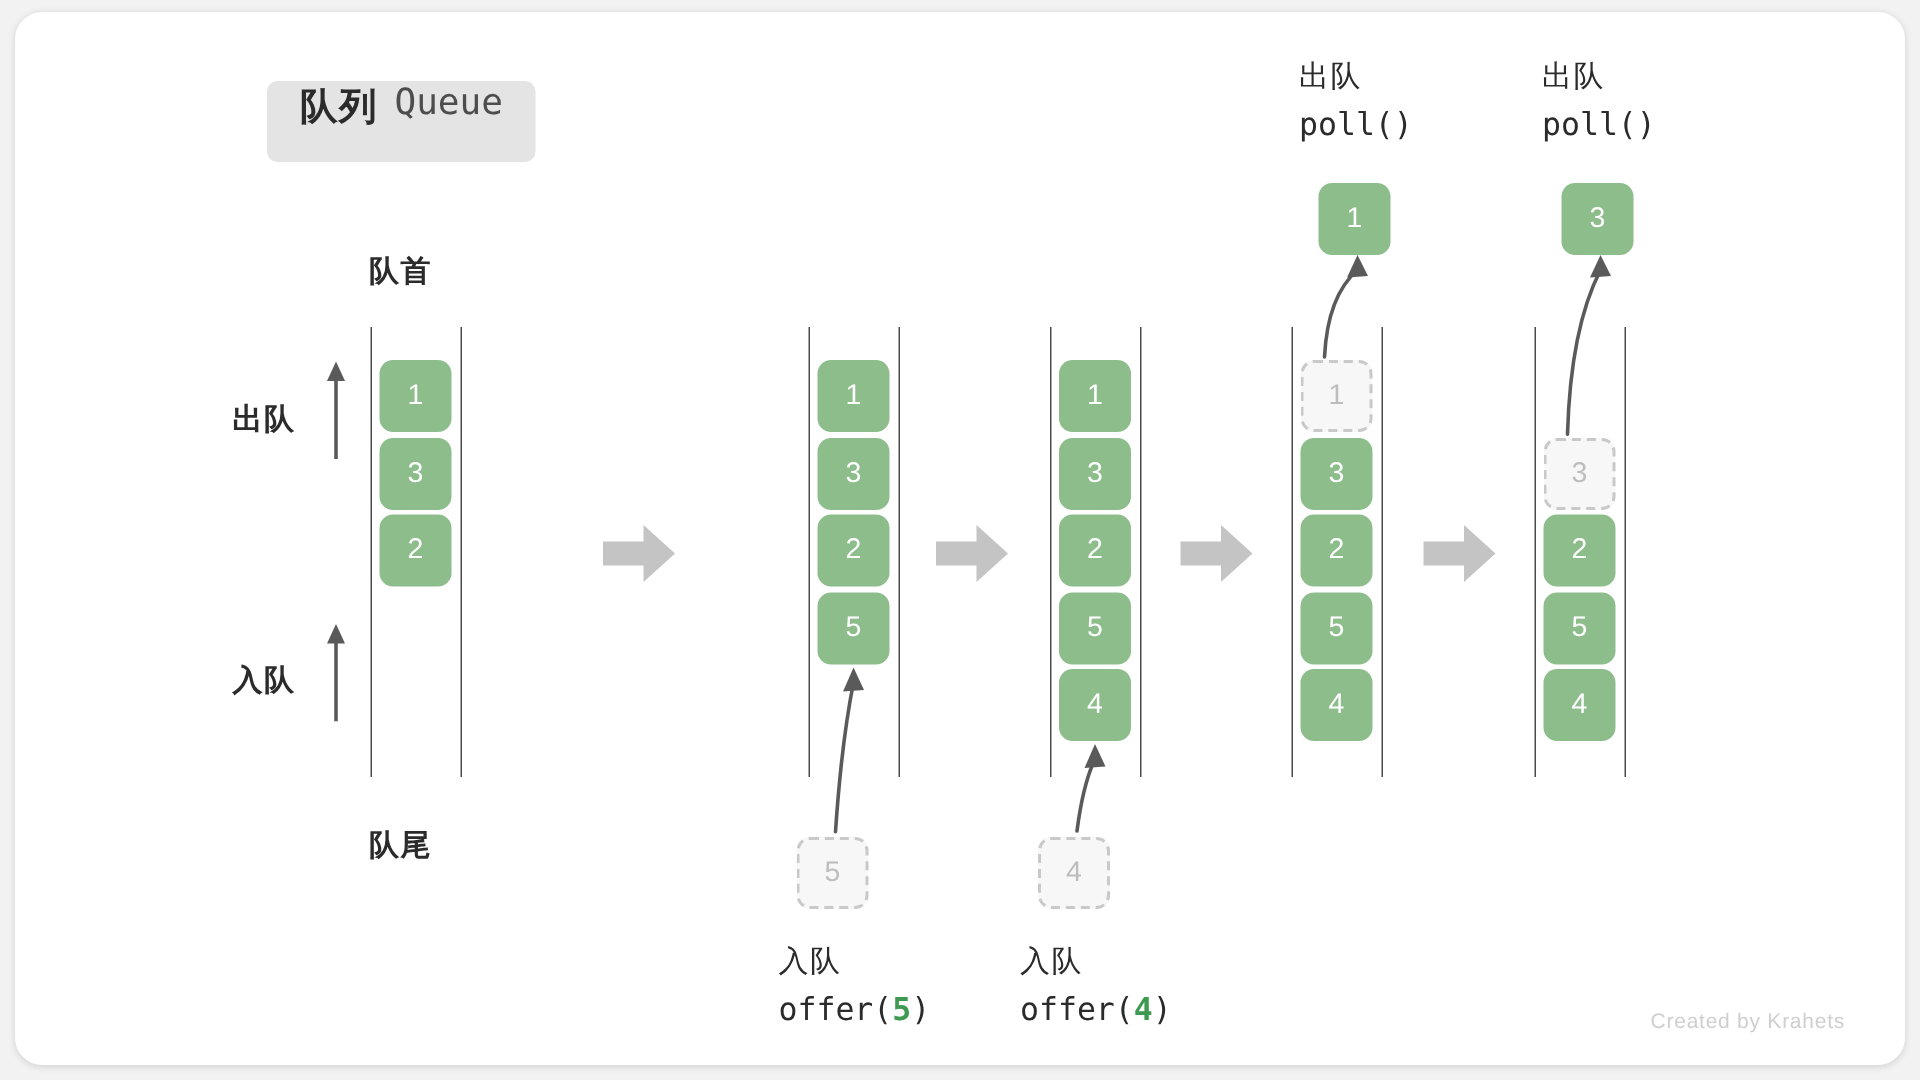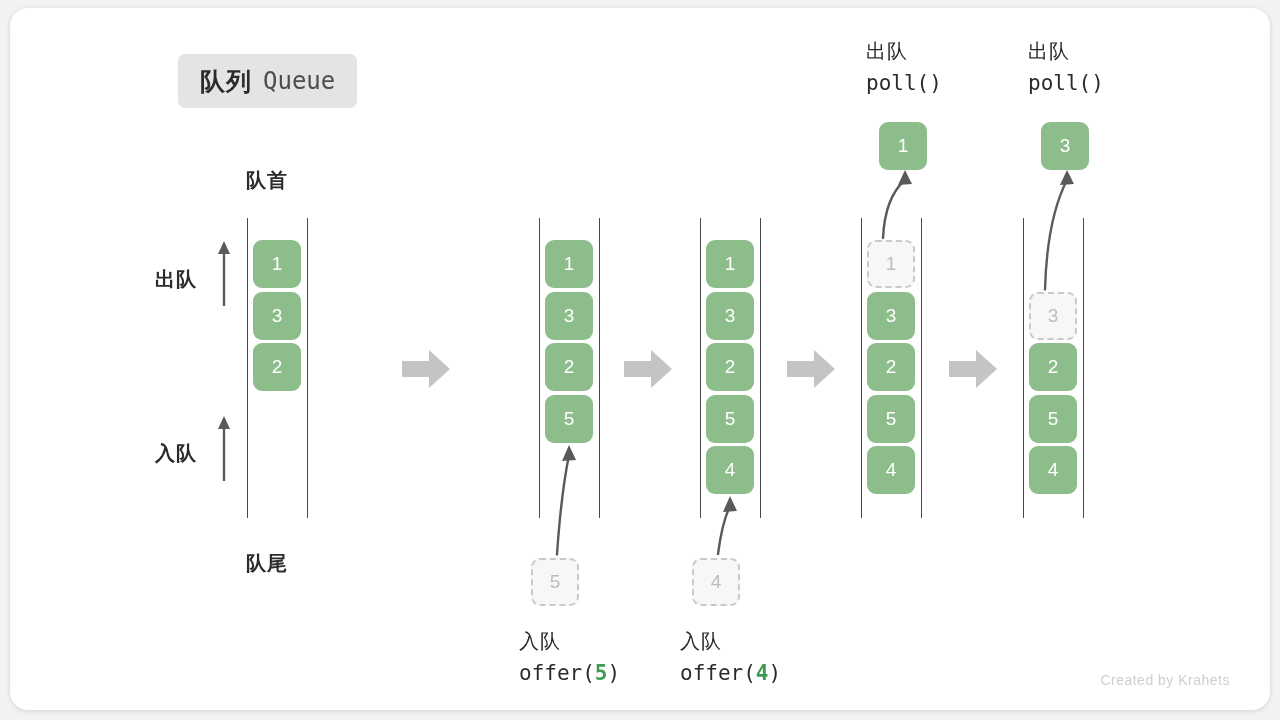--- a/index.html
+++ b/index.html
@@ -29,21 +29,20 @@
   
   .title-badge {
     position: absolute;
     left: 168px;
     top: 46px;
     height: 54px;
     padding: 0 22px;
     background: #e4e4e4;
     border-radius: 7px;
     display: flex;
-    align-items: center;
     gap: 11px;
   }
   .title-cn {
     font-size: 25px;
     font-weight: bold;
     color: #2b2b2b;
     letter-spacing: 1px;
   }
   .title-en {
     font-family: "DejaVu Sans Mono", "Liberation Mono", monospace;

